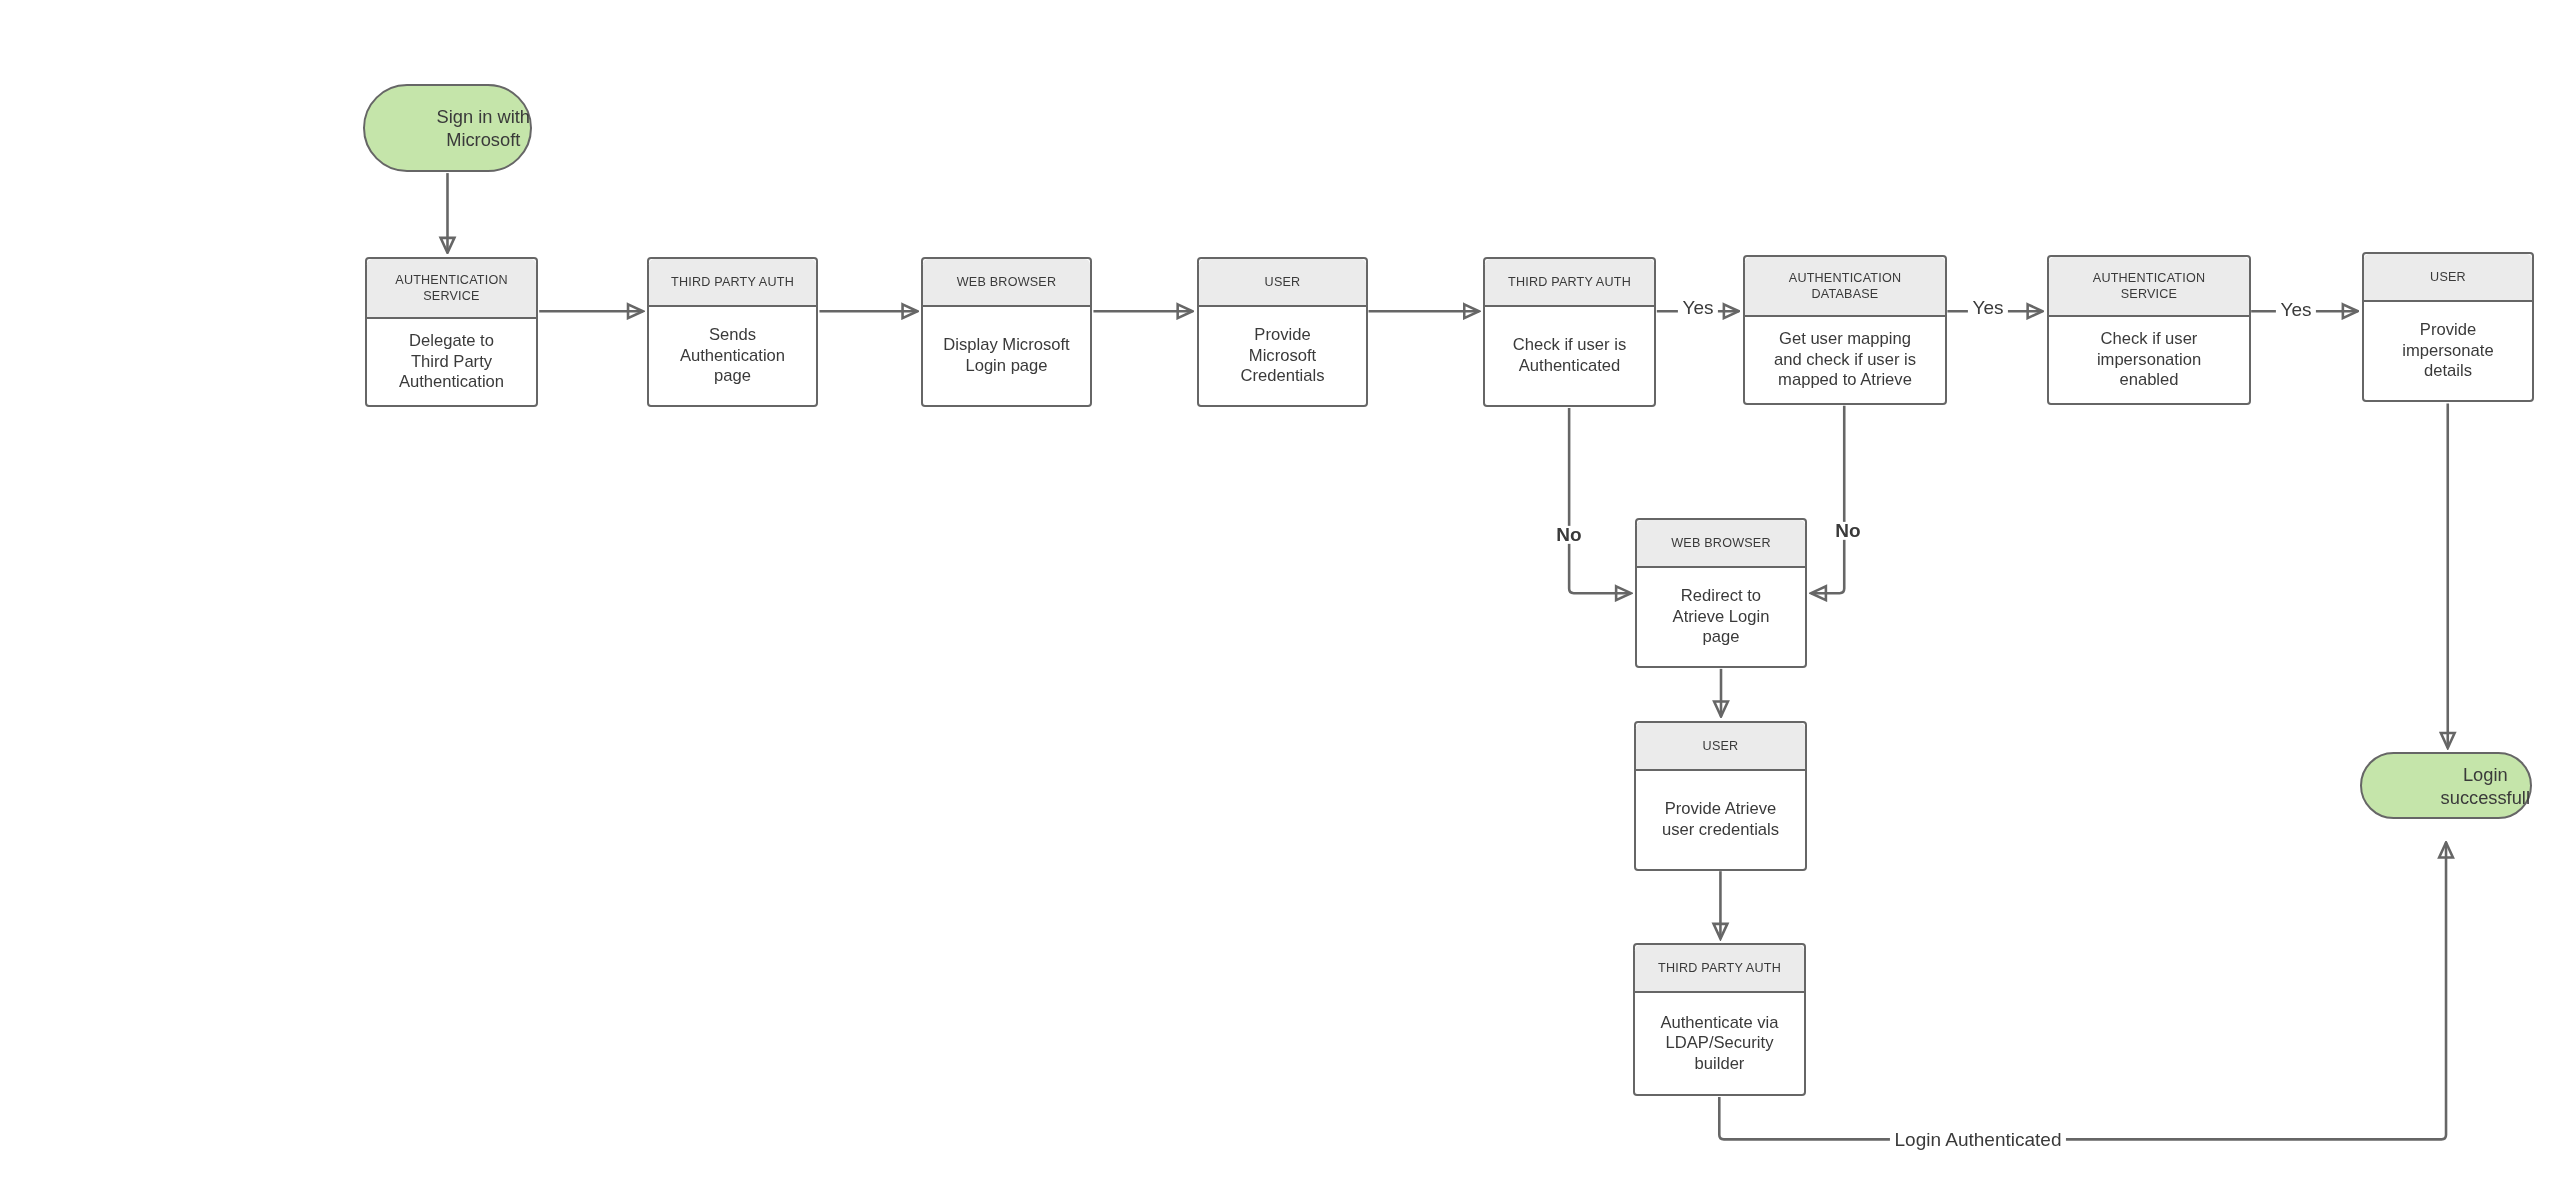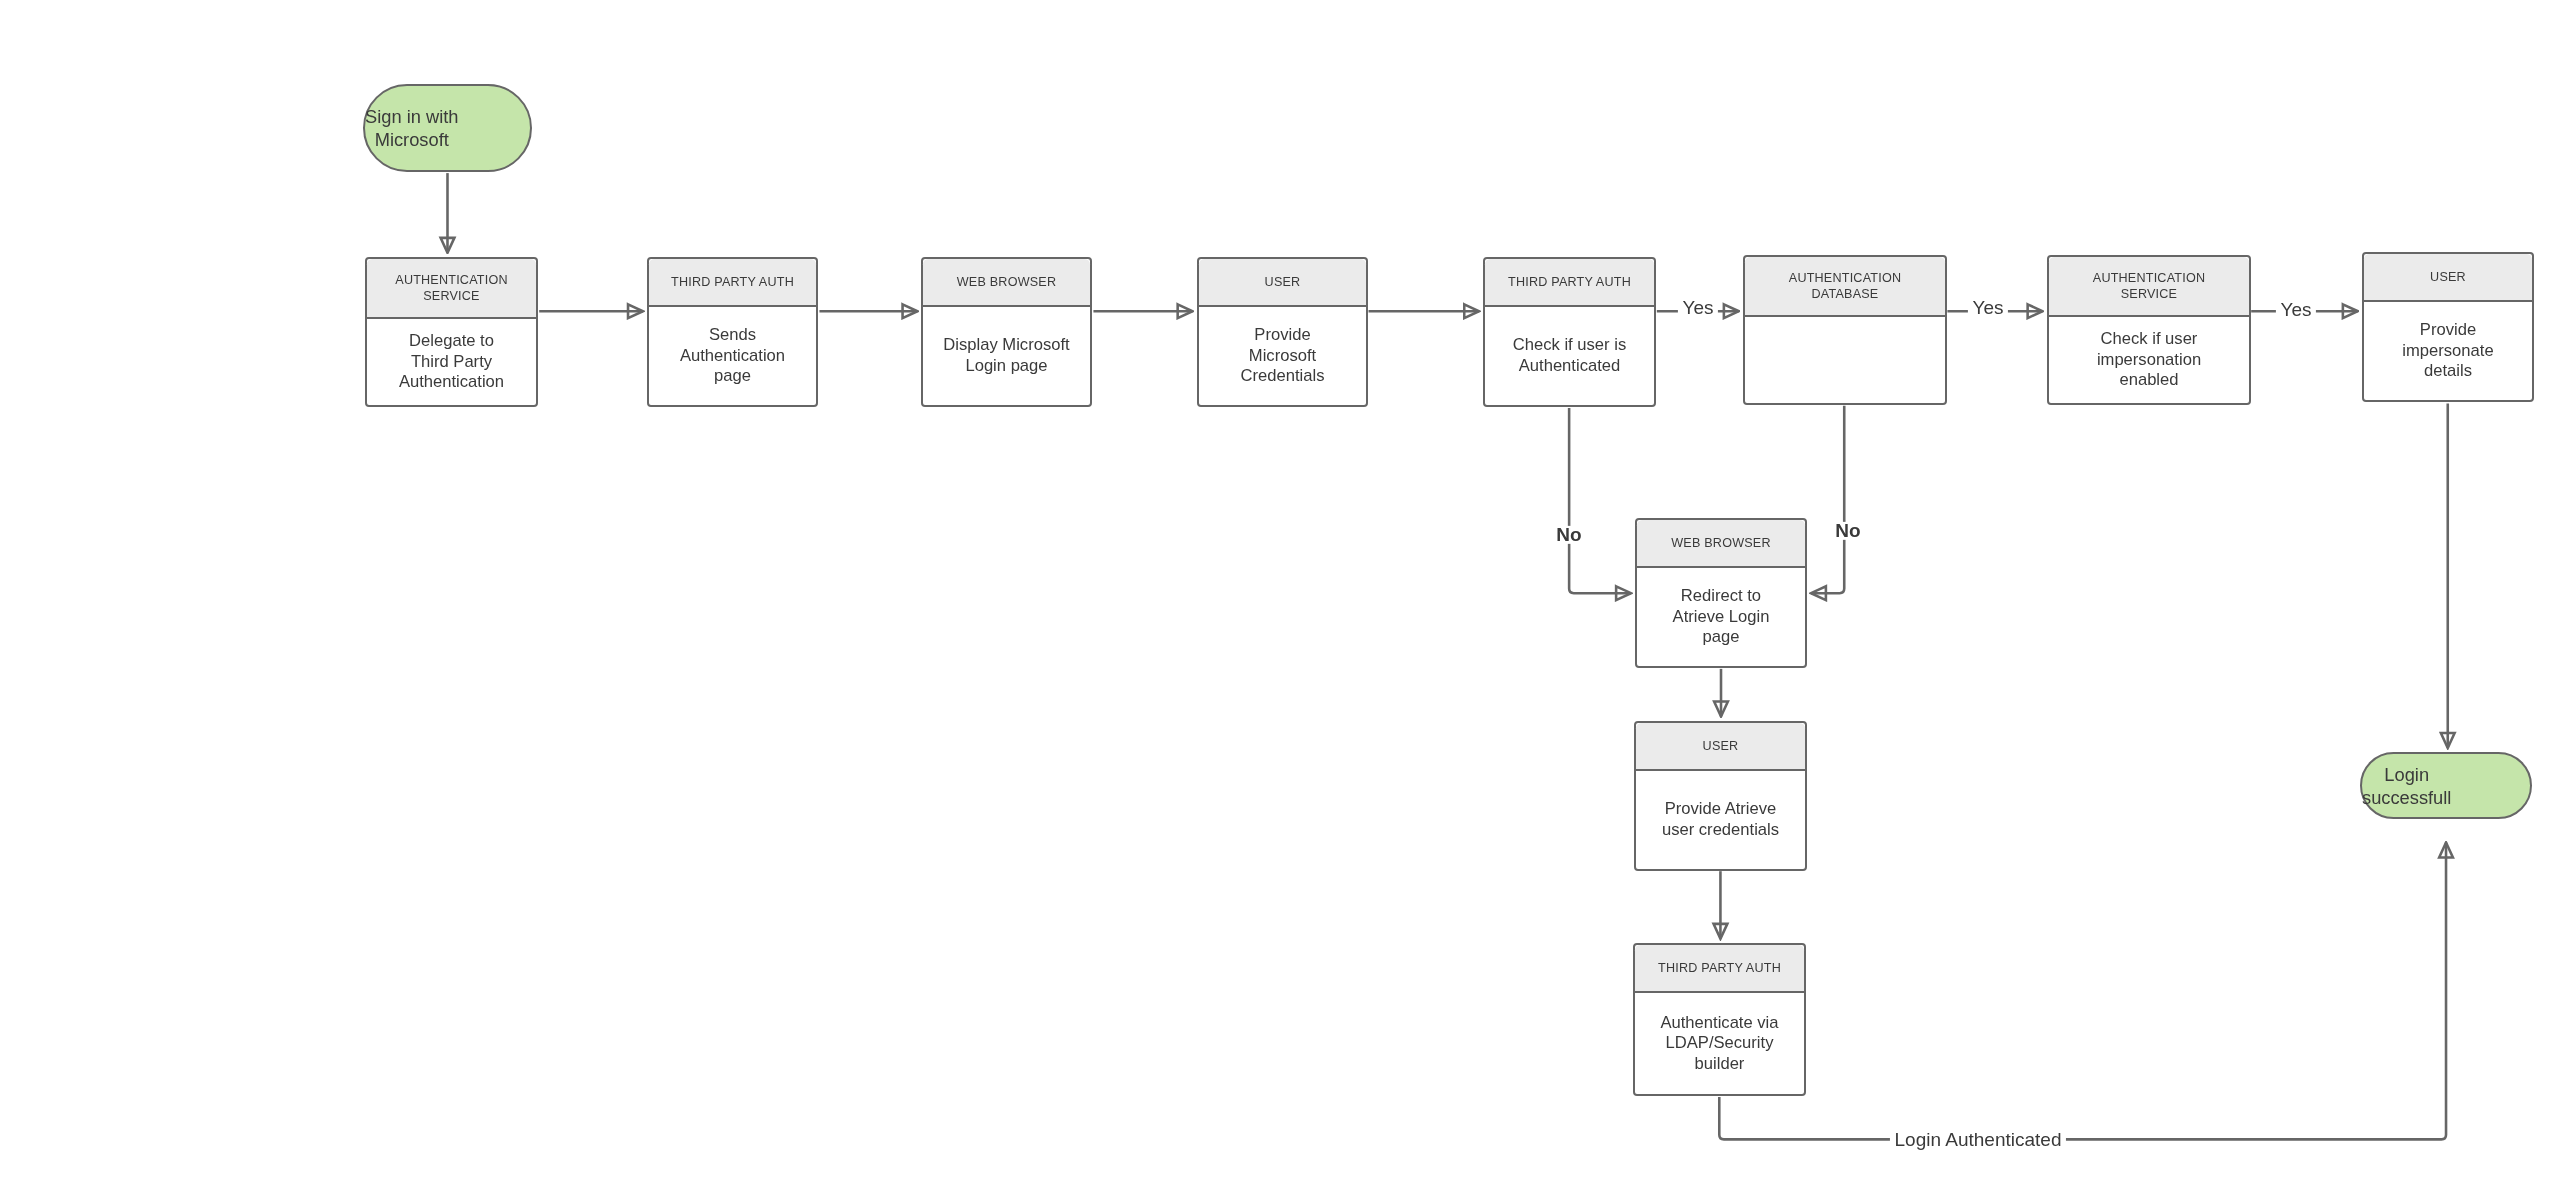--- a/index.html
+++ b/index.html
@@ -41,21 +41,21 @@
     font-size:16.6px;line-height:20.6px;
     white-space:pre-line;
     padding:0 5.7px;
   }
   .terminator{
     position:absolute;
     border:2.9px solid #666666;
     border-radius:46px;
     background:#c5e5aa;
     box-sizing:border-box;
-    display:flex;align-items:center;justify-content:flex-start;
+    display:flex;align-items:center;justify-content:flex-end;
     text-align:center;
     font-size:18.3px;line-height:23px;
     color:#3a3a3a;
     white-space:pre-line;
   }
   .edge-label{
     position:absolute;
     transform:translate(-50%,-50%);
     background:#ffffff;
     padding:0 4.6px;
@@ -127,20 +127,23 @@
 
   <div class="process" style="left:1483px;top:257px;width:173px;height:150px;">
     <div class="process-header">THIRD PARTY AUTH</div>
     <div class="process-body">Check if user is
 Authenticated</div>
   </div>
 
   <div class="process header2" style="left:1743px;top:255px;width:204px;height:150px;">
     <div class="process-header">AUTHENTICATION
 DATABASE</div>
+    <div class="process-body">Get user mapping
+and check if user is
+mapped to Atrieve</div>
   </div>
 
   <div class="process header2" style="left:2047px;top:255px;width:204px;height:150px;">
     <div class="process-header">AUTHENTICATION
 SERVICE</div>
     <div class="process-body">Check if user
 impersonation
 enabled</div>
   </div>
 

